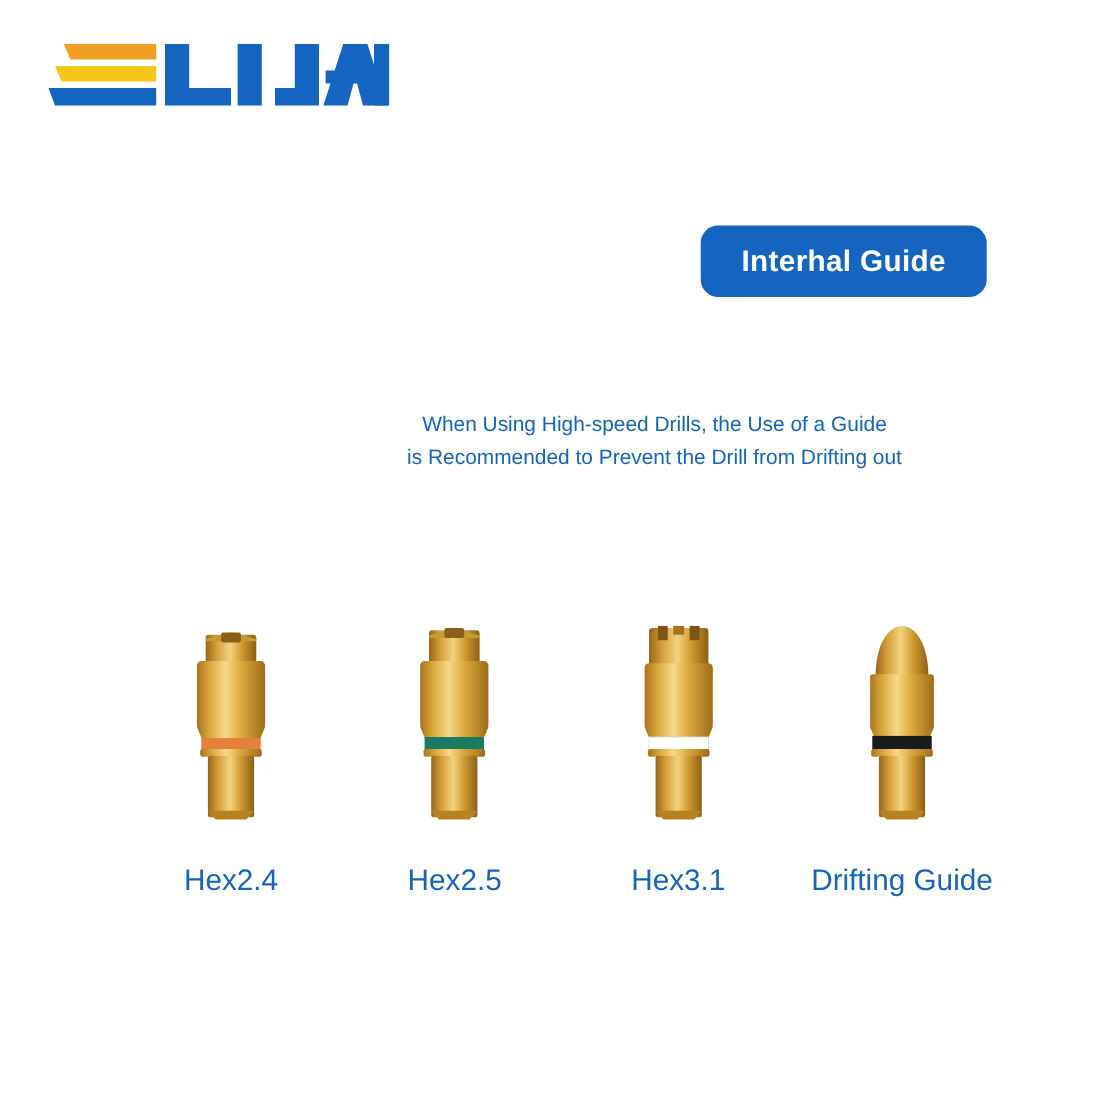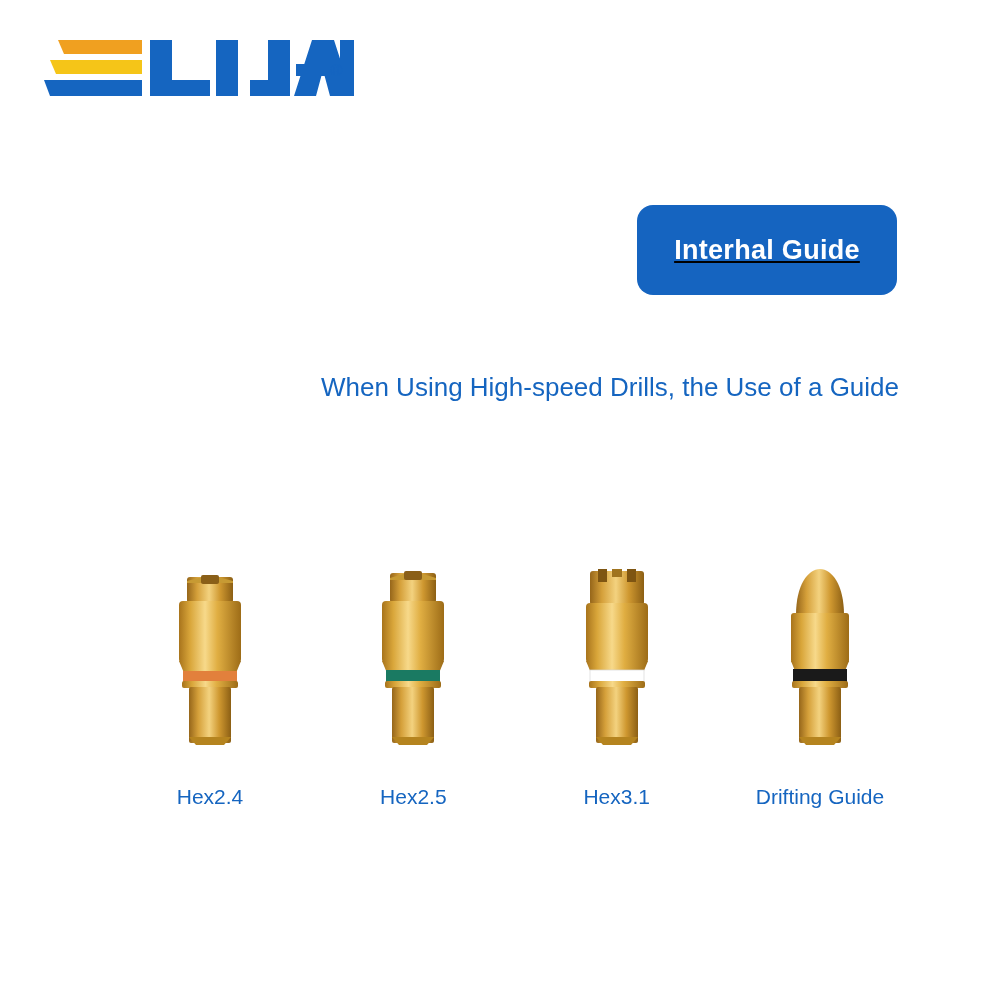--- a/index.html
+++ b/index.html
@@ -36,45 +36,44 @@
     color: #1565c0;
     font-family: "Liberation Sans", sans-serif;
   }
 
   
   .badge {
     position: absolute;
     left: 637px;
     top: 205px;
     width: 260px;
-    height: 90px;
+    height: 65px;
     background: #1564c0;
     border-radius: 16px;
     display: flex;
     align-items: center;
     justify-content: center;
-    text-decoration: underline;
   }
   .badge-text {
     color: #ffffff;
     font-size: 27px;
     font-weight: bold;
     letter-spacing: 0.3px;
     font-family: "Liberation Sans", sans-serif;
   }
 
   
   .desc {
     position: absolute;
-    left: 300px;
+    left: 285px;
     top: 372px;
     width: 620px;
     text-align: center;
     color: #1565c0;
-    font-size: 26px;
+    font-size: 19px;
     line-height: 30px;
     font-family: "Liberation Sans", sans-serif;
   }
   .desc span { display: block; }
 
   
   .products {
     position: absolute;
     left: 120px;
     top: 565px;
@@ -94,21 +93,21 @@
     position: relative;
     width: 120px;
     height: 200px;
     display: flex;
     align-items: flex-end;
     justify-content: center;
   }
   .pin-label {
     margin-top: 20px;
     color: #1565c0;
-    font-size: 21px;
+    font-size: 27px;
     font-family: "Liberation Sans", sans-serif;
     white-space: nowrap;
   }
 </style>
 </head>
 <body>
 
 <div id="page">
 
   <div class="logo">
@@ -131,20 +130,21 @@
     </svg>
     <span class="logo-reg">®</span>
   </div>
 
   <div class="badge">
     <span class="badge-text">Interhal Guide</span>
   </div>
 
   <div class="desc">
     <span>When Using High-speed Drills, the Use of a Guide</span>
+    <span>is Recommended to Prevent the Drill from Drifting out</span>
   </div>
 
   <div class="products">
 
     <div class="product">
       <div class="pin-wrap">
         <svg width="120" height="200" viewBox="0 0 120 200" xmlns="http://www.w3.org/2000/svg">
           <defs>
             <linearGradient id="g1" x1="0" y1="0" x2="1" y2="0">
               <stop offset="0%" stop-color="#a8741c"></stop>

